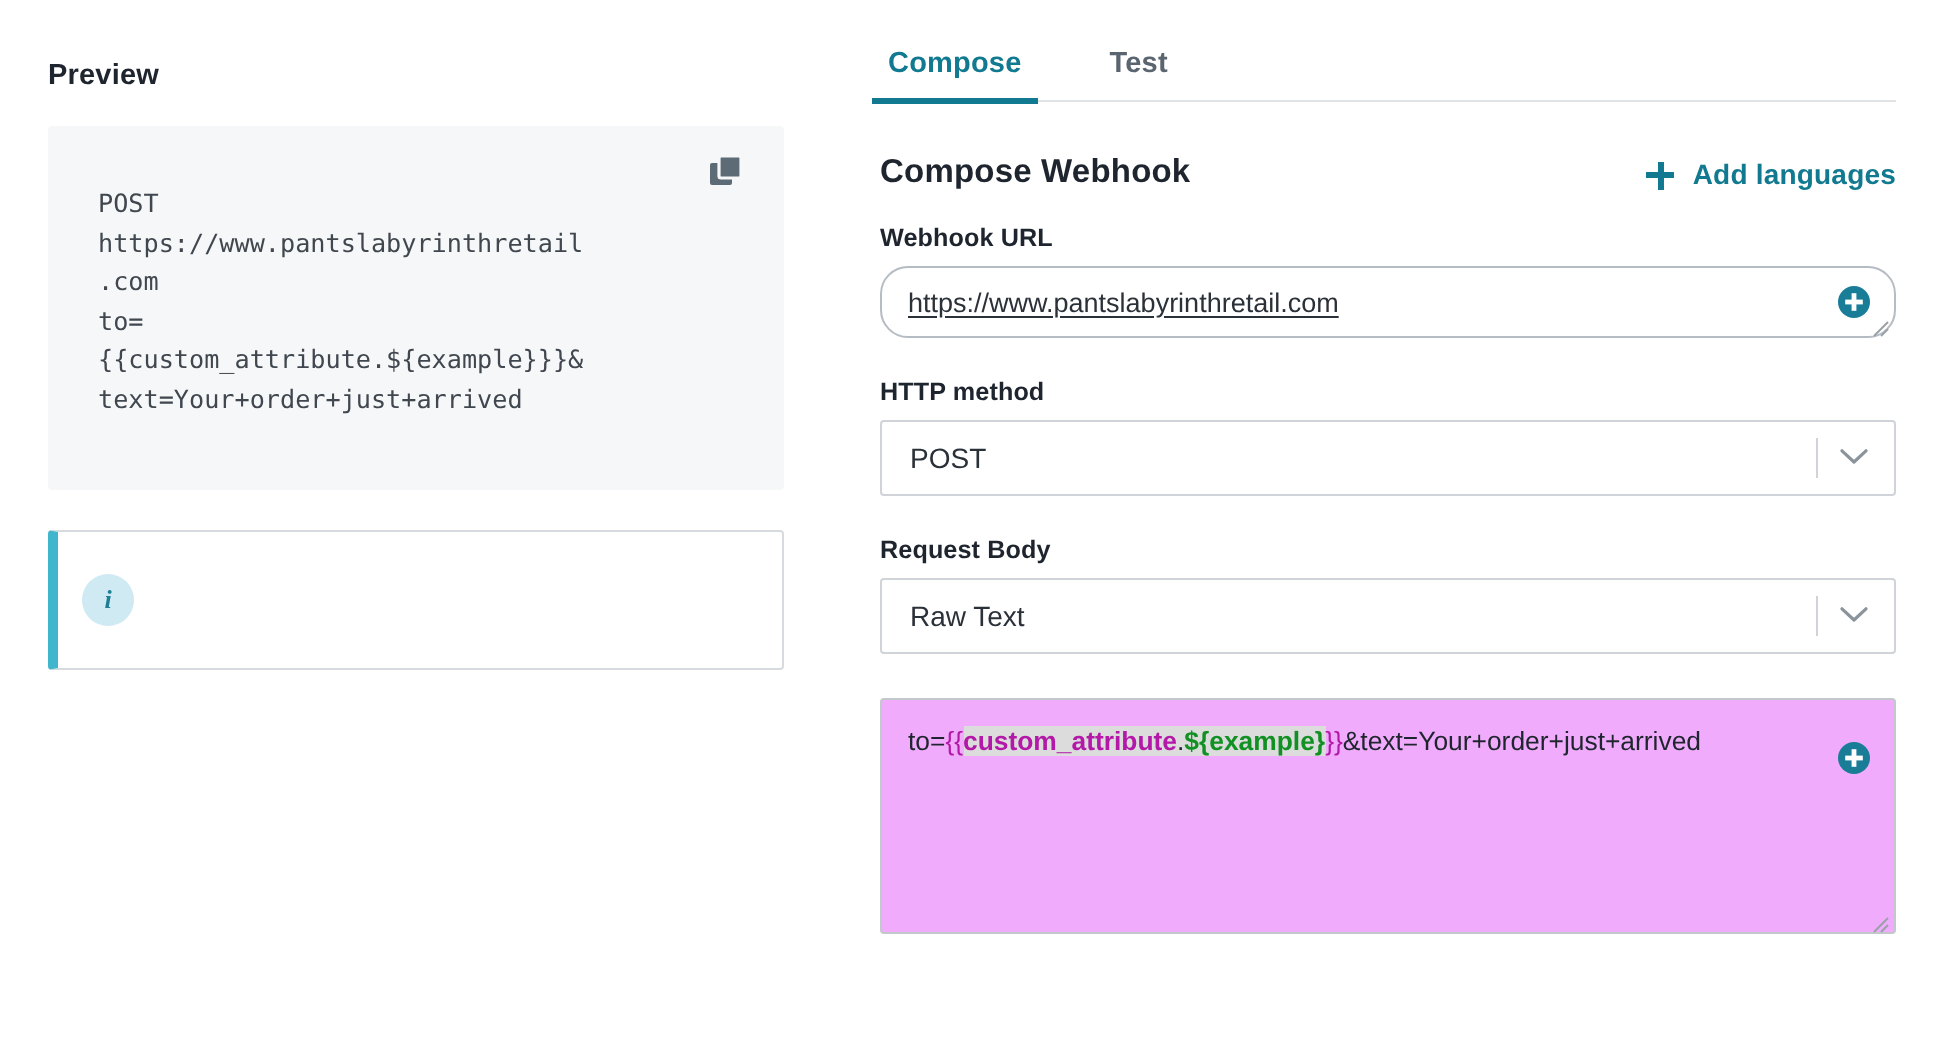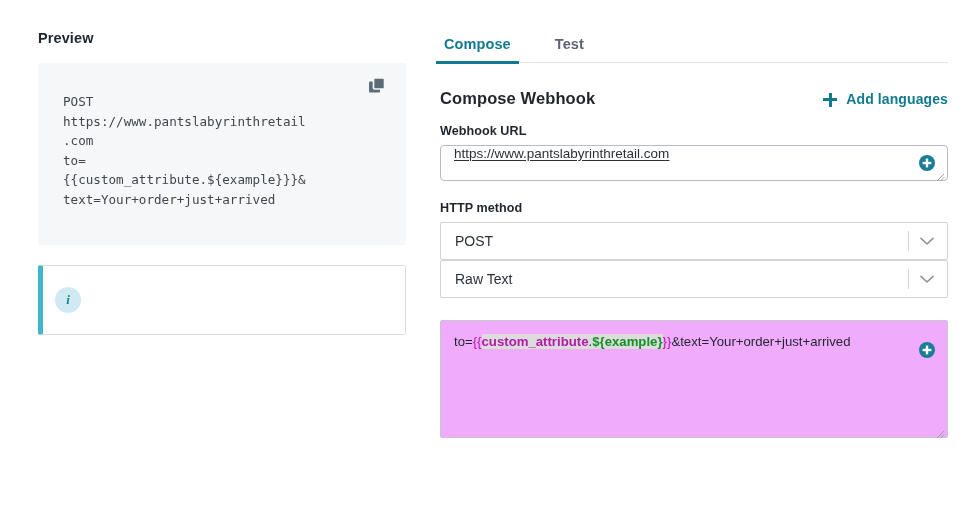--- a/index.html
+++ b/index.html
@@ -18,21 +18,21 @@
   }
   .page {
     position: relative;
     width: 968px;
     height: 525px;
   }
 
   
   .left-panel {
     position: absolute;
-    left: 14px;
+    left: 0;
     top: 0;
     width: 420px;
     height: 525px;
     box-sizing: border-box;
     padding: 30px 24px 0 24px;
   }
   .preview-title {
     font-size: 14.5px;
     font-weight: bold;
     color: #1f252e;
@@ -117,21 +117,21 @@
   }
 
   
   .right-panel {
     position: absolute;
     left: 440px;
     top: 0;
     width: 528px;
     height: 440px;
     box-sizing: border-box;
-    padding: 24px 20px 0 0;
+    padding: 12px 20px 0 0;
   }
   .tabs {
     position: relative;
     display: flex;
     align-items: flex-end;
     height: 38px;
     border-bottom: 1px solid #e1e4e7;
   }
   .tab {
     font-size: 14.5px;
@@ -202,24 +202,24 @@
     letter-spacing: 0.05px;
   }
   .field-label.first { margin-top: 16px; }
 
   .input-wrap {
     position: relative;
     width: 100%;
     height: 36px;
     box-sizing: border-box;
     border: 1px solid #b6bcc3;
-    border-radius: 4px;
+    border-radius: 14px;
     background: #fff;
     display: flex;
-    align-items: flex-start;
+    align-items: center;
     padding: 0 40px 0 13px;
   }
   .input-wrap .value {
     font-size: 13.5px;
     color: #2b3138;
     text-decoration: underline;
     text-decoration-color: #2b3138;
     text-underline-offset: 2px;
   }
   .resize-grip {
@@ -370,20 +370,21 @@
     <div class="select-wrap">
       <span class="value">POST</span>
       <span class="select-divider"></span>
       <span class="chevron">
         <svg width="14" height="9" viewBox="0 0 14 9" aria-hidden="true">
           <path d="M1 1.4 L7 7 L13 1.4" fill="none" stroke="#8b939b" stroke-width="1.6" stroke-linecap="round" stroke-linejoin="round"></path>
         </svg>
       </span>
     </div>
 
+    <div class="field-label">Request Body</div>
     <div class="select-wrap">
       <span class="value">Raw Text</span>
       <span class="select-divider"></span>
       <span class="chevron">
         <svg width="14" height="9" viewBox="0 0 14 9" aria-hidden="true">
           <path d="M1 1.4 L7 7 L13 1.4" fill="none" stroke="#8b939b" stroke-width="1.6" stroke-linecap="round" stroke-linejoin="round"></path>
         </svg>
       </span>
     </div>
 

